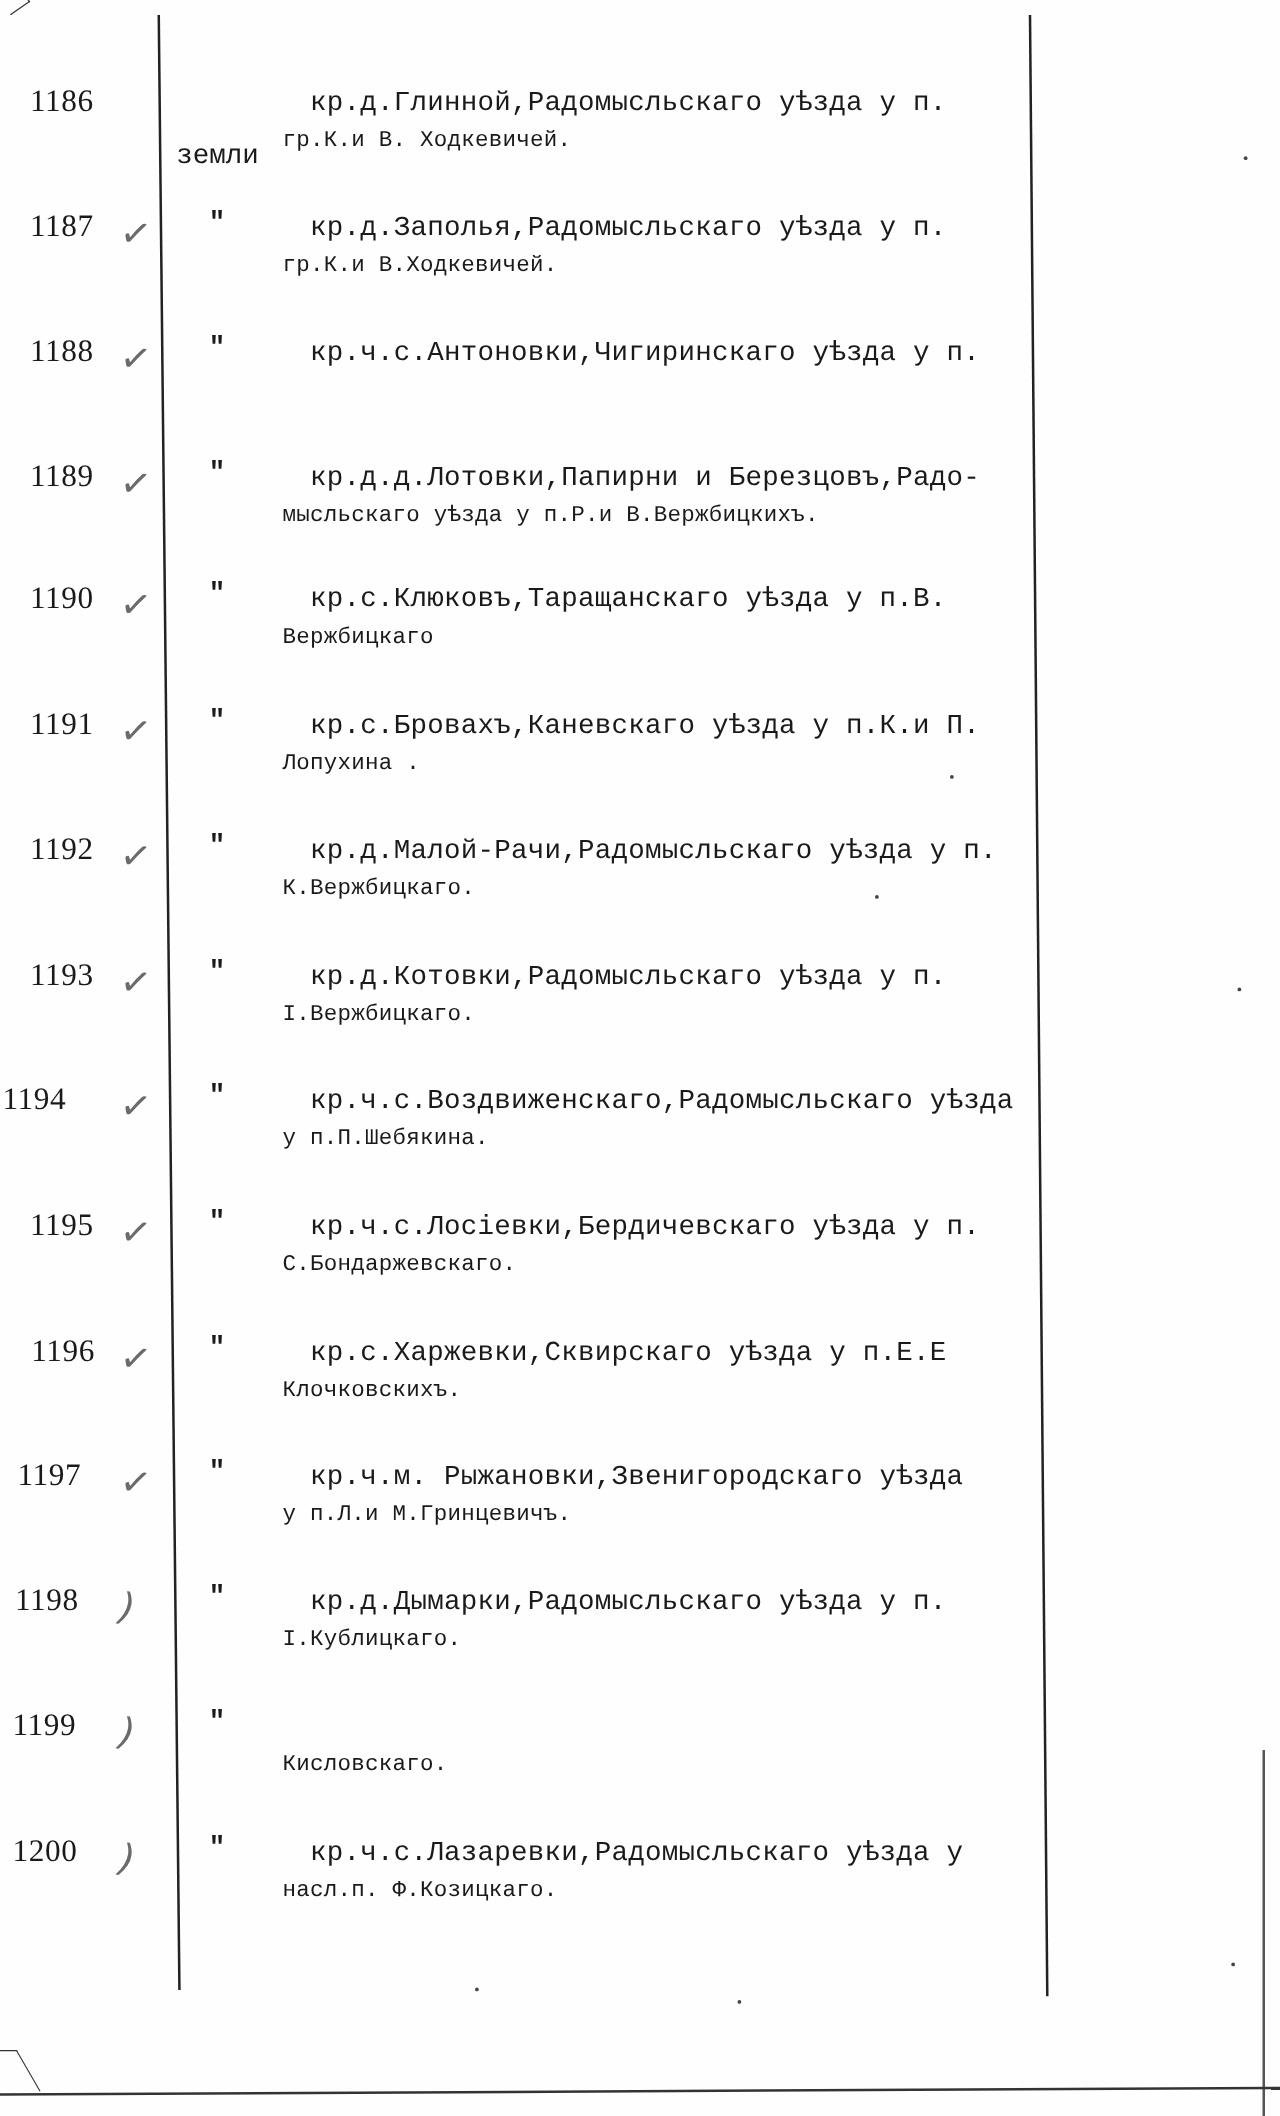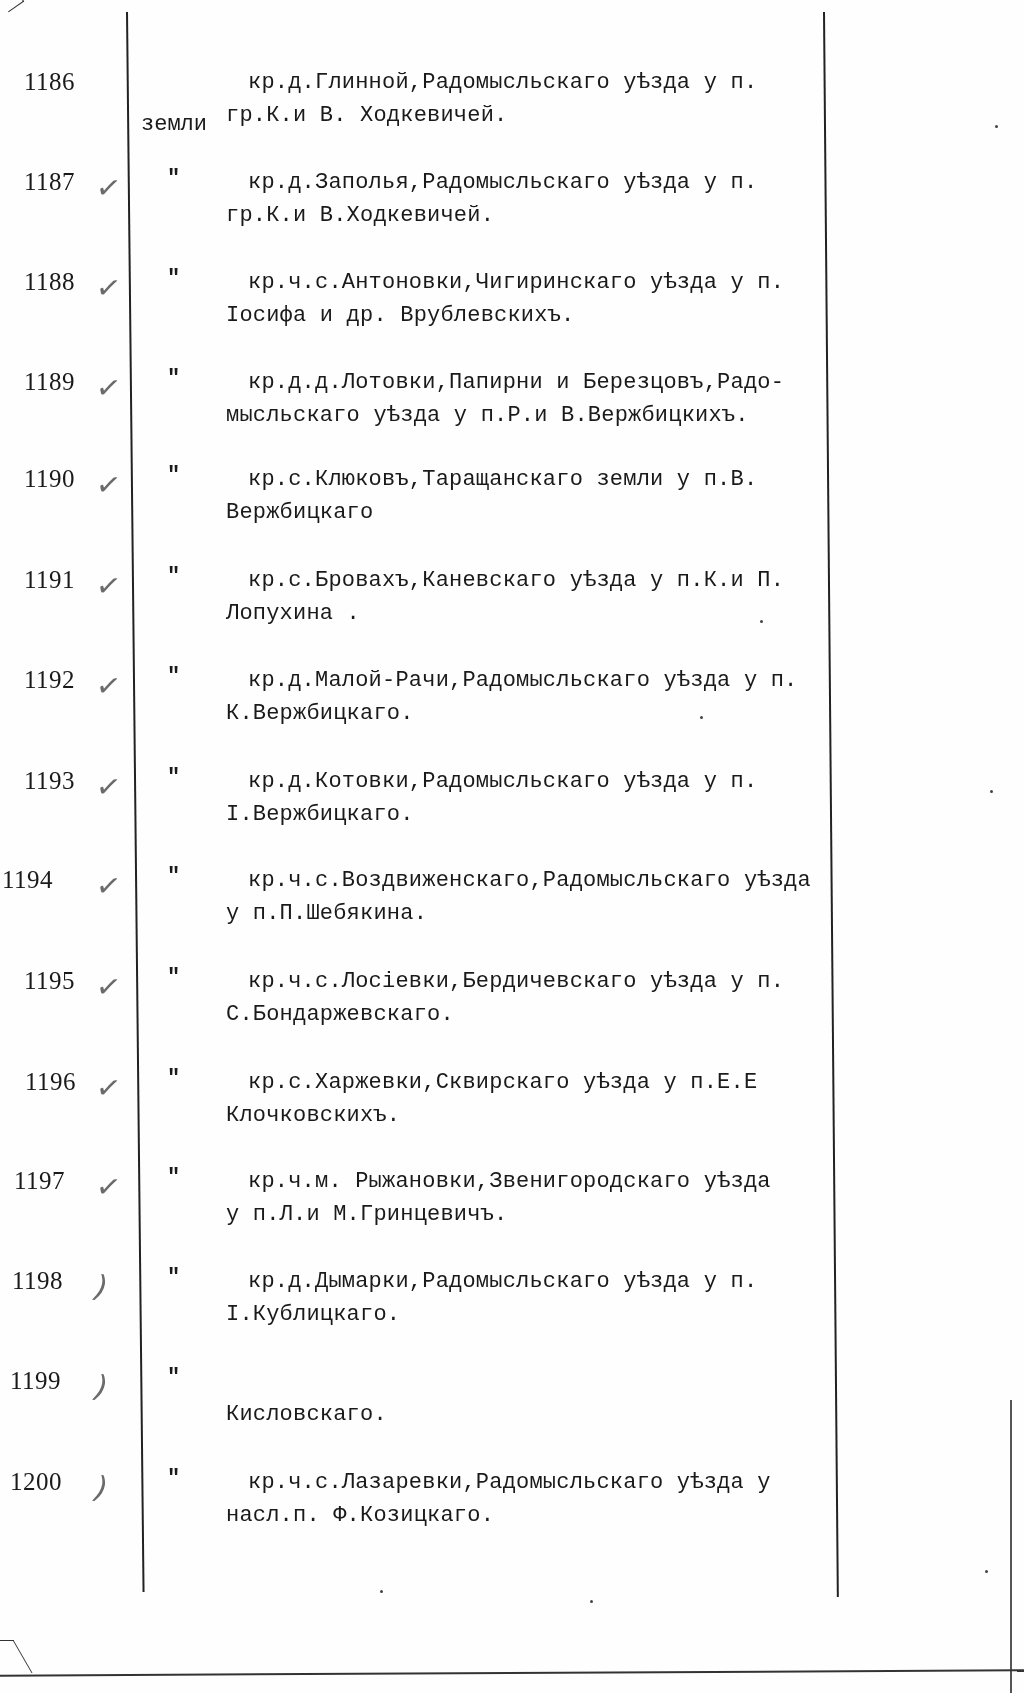--- a/index.html
+++ b/index.html
@@ -105,21 +105,21 @@
     position: absolute;
     left: 226px; top: 2px;
     font-size: 22px;
     white-space: nowrap;
     letter-spacing: 0.2px;
     margin-left: 22px;
   }
   .entry .line2 {
     position: absolute;
     left: 226px; top: 35px;
-    font-size: 22px;
+    font-size: 18px;
     white-space: nowrap;
     letter-spacing: 0.2px;
   }
   .speck {
     position: absolute;
     width: 3px; height: 3px;
     background: #444;
     border-radius: 50%;
   }
 </style>
@@ -144,36 +144,35 @@
     <span class="ditto">"</span>
     <span class="line1">кр.д.Заполья,Радомысльскаго уѣзда у п.</span>
     <span class="line2">гр.К.и В.Ходкевичей.</span>
   </div>
 
   <div class="entry" style="top:268px;">
     <span class="num">1188</span>
     <span class="check">✓</span>
     <span class="ditto">"</span>
     <span class="line1">кр.ч.с.Антоновки,Чигиринскаго уѣзда у п.</span>
-    <span class="line2">Іосифа и др. Врублевскихъ.</span>
   </div>
 
   <div class="entry" style="top:368px;padding-left:12px;">
     <span class="num">1189</span>
     <span class="check">✓</span>
     <span class="ditto">"</span>
     <span class="line1">кр.д.д.Лотовки,Папирни и Березцовъ,Радо-</span>
     <span class="line2">мысльскаго уѣзда у п.Р.и В.Вержбицкихъ.</span>
   </div>
 
   <div class="entry" style="top:465px;">
     <span class="num">1190</span>
     <span class="check">✓</span>
     <span class="ditto">"</span>
-    <span class="line1">кр.с.Клюковъ,Таращанскаго земли у п.В.</span>
+    <span class="line1">кр.с.Клюковъ,Таращанскаго уѣзда у п.В.</span>
     <span class="line2">Вержбицкаго</span>
   </div>
 
   <div class="entry" style="top:566px;">
     <span class="num">1191</span>
     <span class="check">✓</span>
     <span class="ditto">"</span>
     <span class="line1">кр.с.Бровахъ,Каневскаго уѣзда у п.К.и П.</span>
     <span class="line2">Лопухина .</span>
   </div>

